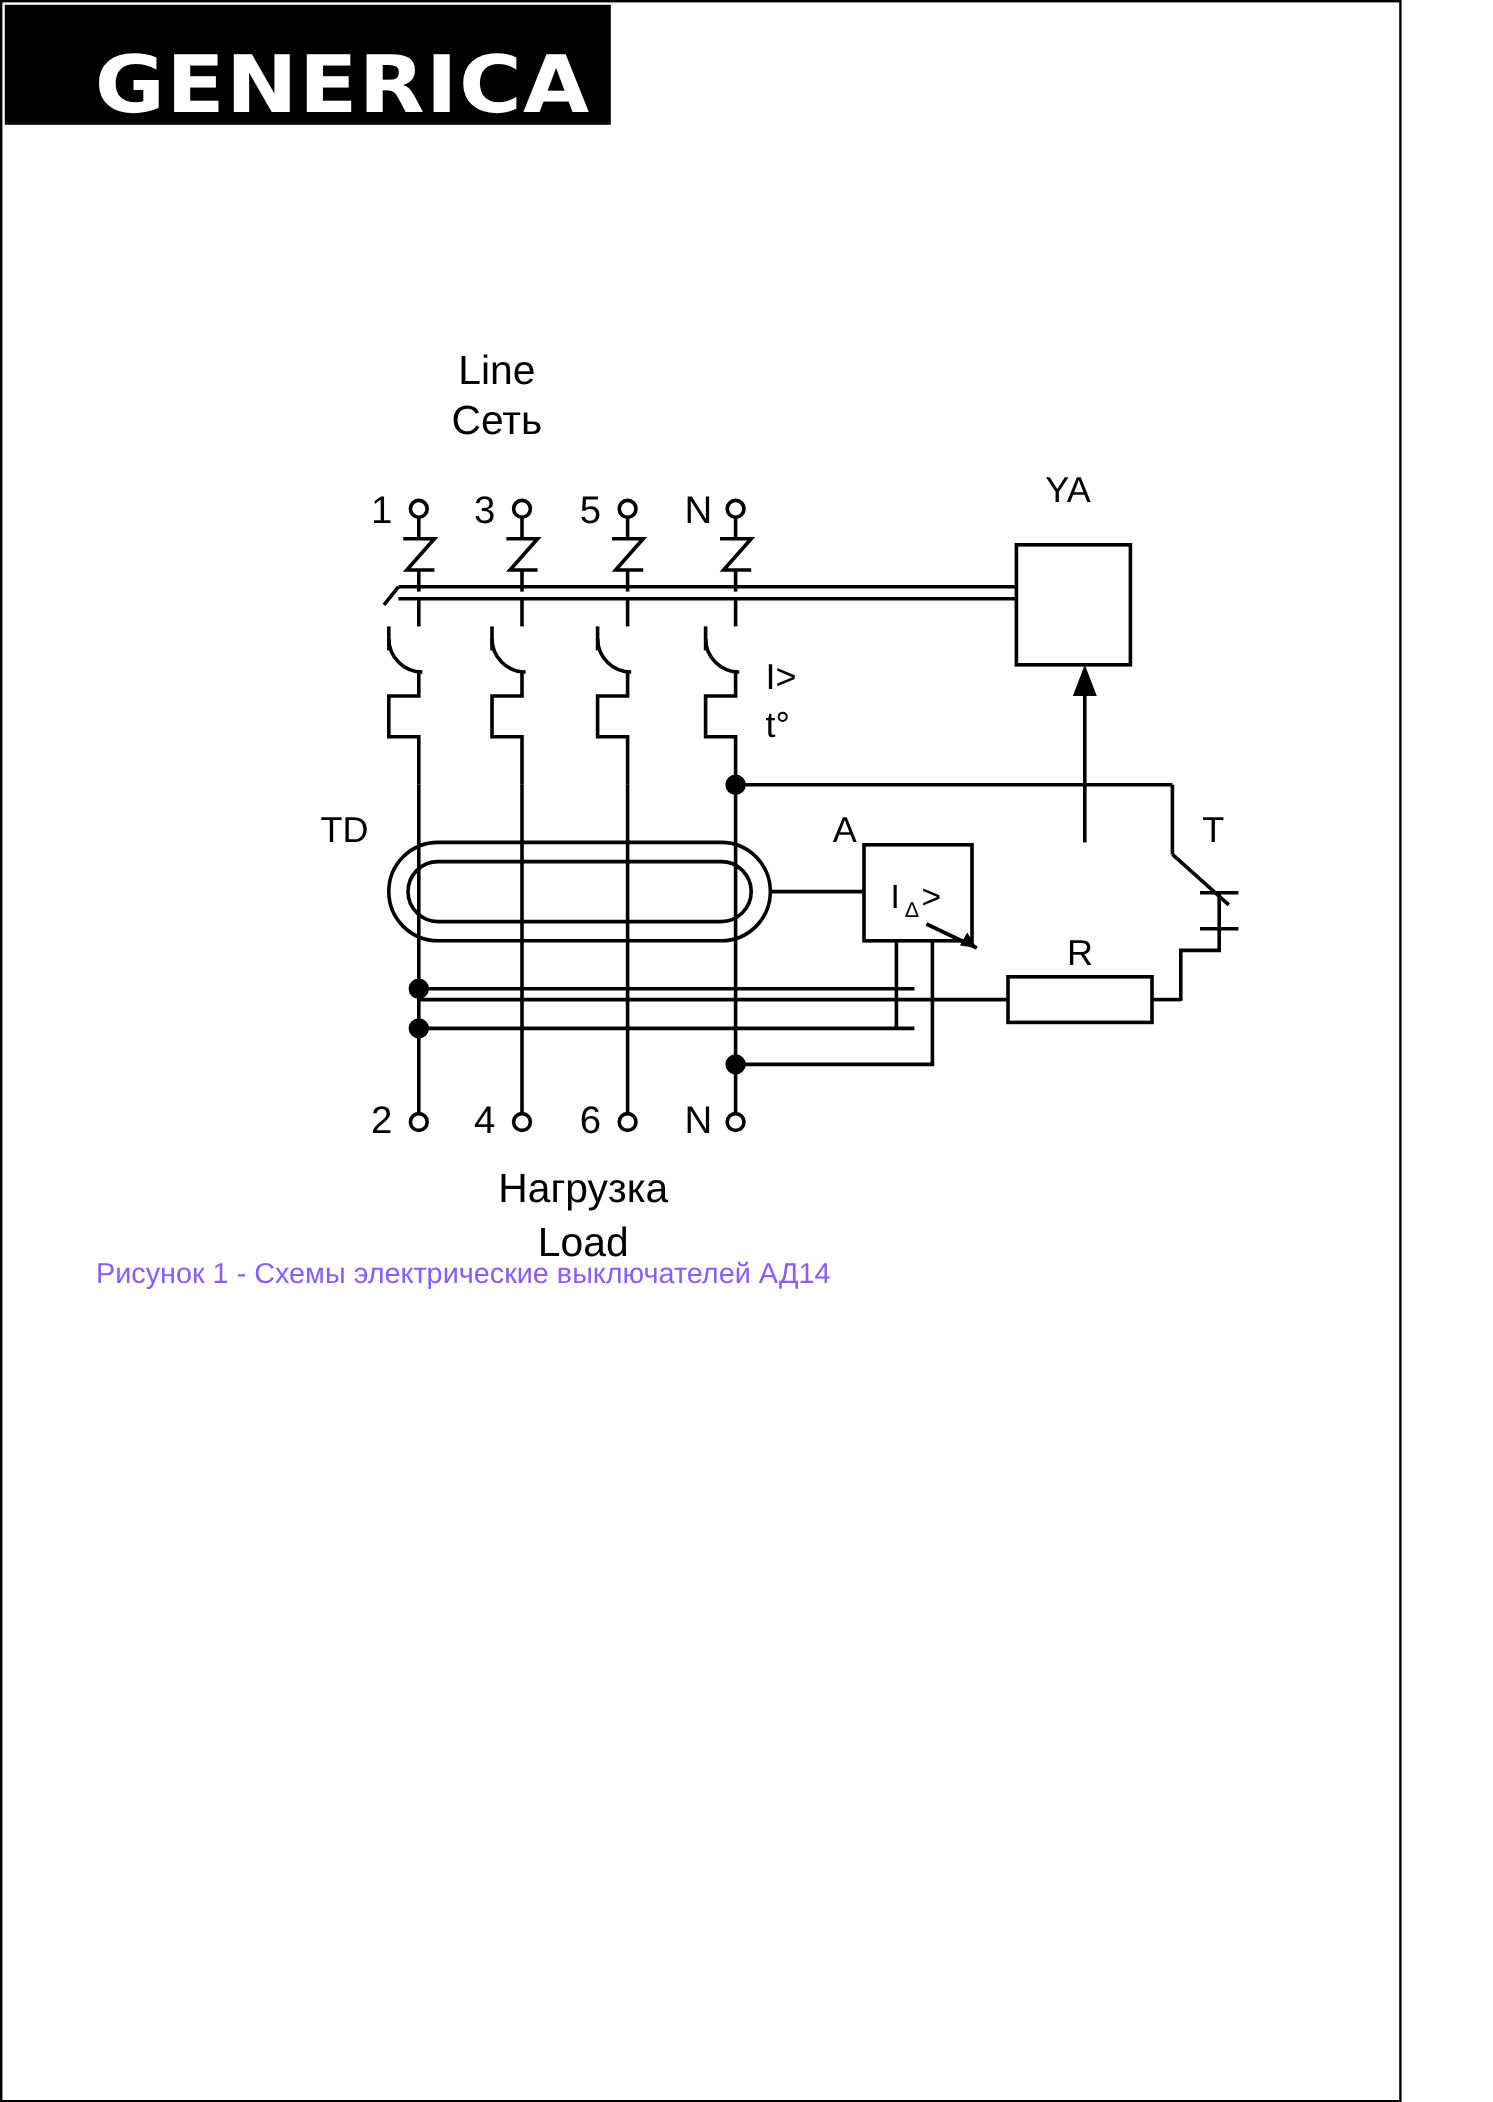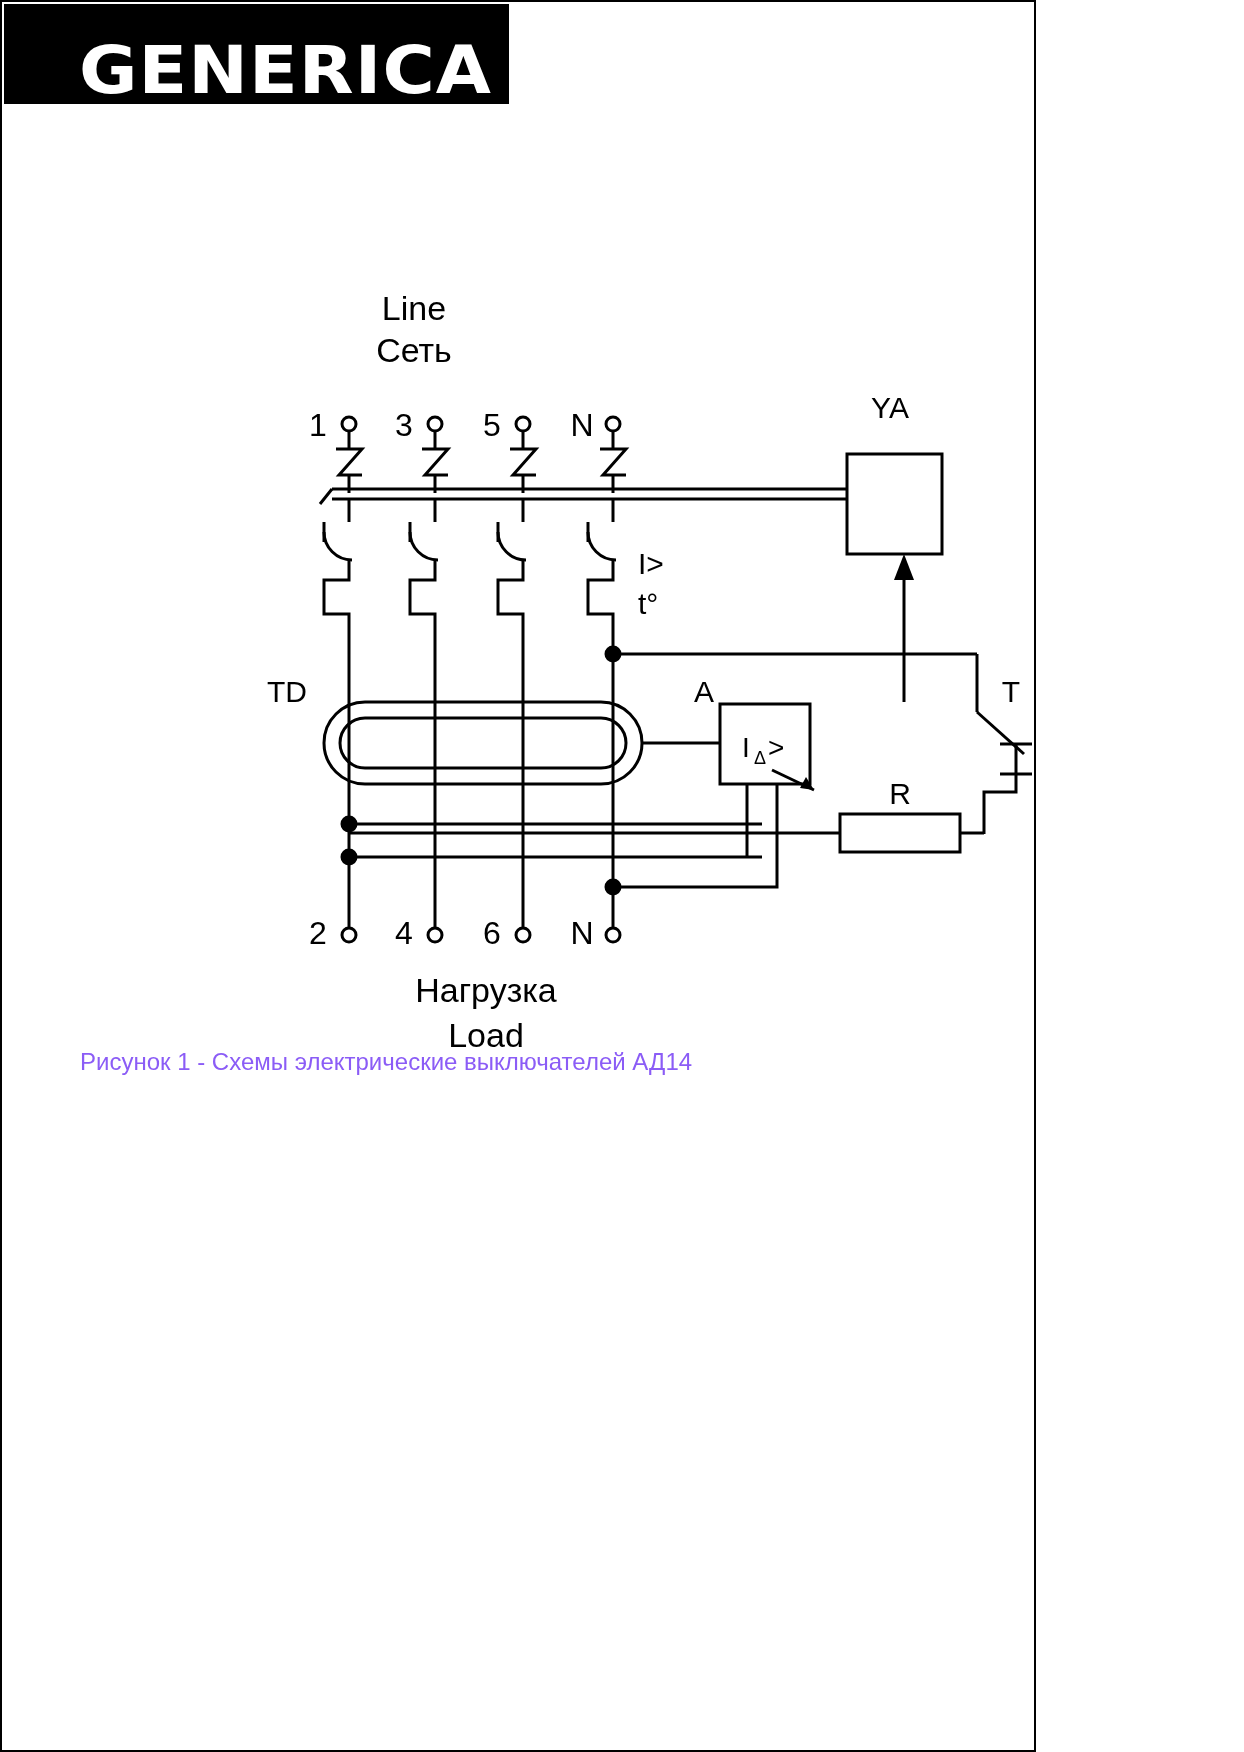--- a/index.html
+++ b/index.html
@@ -11,21 +11,21 @@
     width: 1244px;
     height: 1752px;
     font-family: "Liberation Sans", sans-serif;
     position: relative;
     overflow: hidden;
   }
   #page {
     position: absolute;
     left: 0;
     top: 0;
-    width: 1036px;
+    width: 1168px;
     height: 1752px;
     background: #ffffff;
     box-sizing: border-box;
     border: 2px solid #000000;
   }
   #logo-bar {
     position: absolute;
     left: 2px;
     top: 2px;
     width: 505px;

